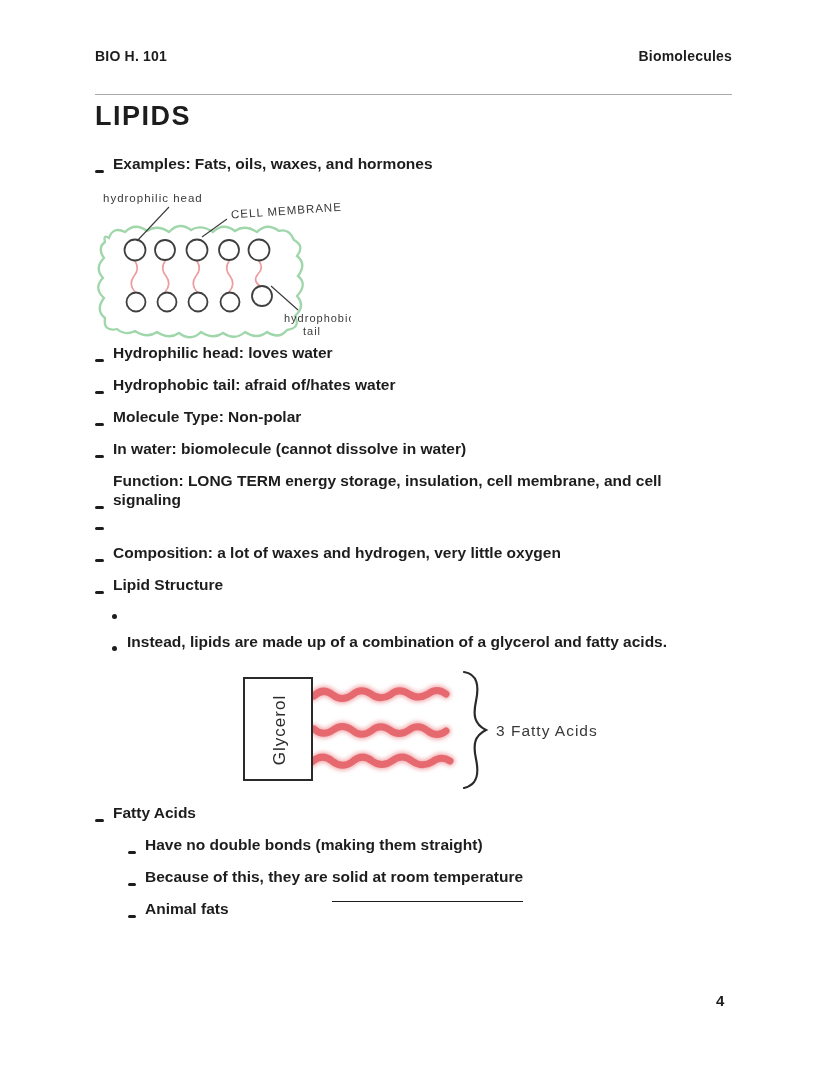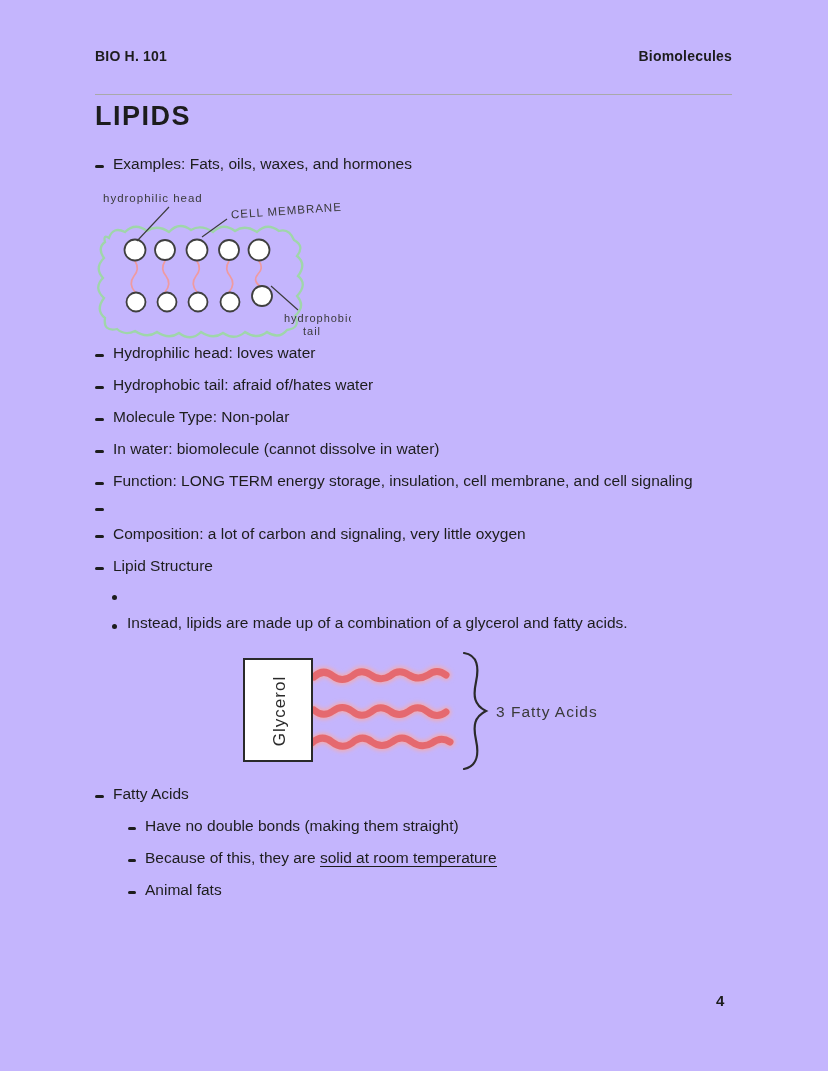--- a/index.html
+++ b/index.html
@@ -1,39 +1,39 @@
 <!DOCTYPE html>
 <html><head>
 <meta charset="utf-8">
 <style>
   html,body{margin:0;padding:0;background:#e8e8e8;}
   .page{
     position:relative;
     width:828px;height:1071px;
-    background:#c4b5fd;
+    background:#ffffff;
     margin:0 auto;
     font-family:"Liberation Sans", sans-serif;
     color:#1d1d1d;
     overflow:hidden;
   }
   .content{padding:48px 96px 0 95px;}
   .hdr{display:flex;justify-content:space-between;font-size:14px;font-weight:700;letter-spacing:.2px;}
   .rule{border:none;border-top:1px solid #a9a9a9;margin:30px 0 0 0;}
   .title{margin-top:6px;font-size:27px;font-weight:800;letter-spacing:1.5px;line-height:30px;}
-  .row{display:flex;align-items:center;line-height:19px;font-size:15.5px;font-weight:400;margin-bottom:13px;}
+  .row{display:flex;align-items:flex-end;line-height:19px;font-size:15.5px;font-weight:700;margin-bottom:13px;}
   .row.first{margin-top:23px;}
   .dash{flex:0 0 auto;width:9px;height:3px;background:#1d1d1d;border-radius:2px;margin:5px 9px 0 0;}
   .dot{flex:0 0 auto;width:5px;height:5px;background:#1d1d1d;border-radius:50%;margin:7px 10px 0 0;}
   .lvl2{margin-left:17px;}
   .lvl3{margin-left:33px;}
   .lvl3 .dash{width:8px;}
   .mid{margin-top:0;}
   .sub{margin-top:2px;}
   .bottom{margin-top:6px;}
-  .u{border-bottom:1.7px solid #1d1d1d;padding-bottom:0px;margin-top:44px;}
+  .u{border-bottom:1.7px solid #1d1d1d;padding-bottom:16px;margin-top:44px;}
   svg{display:block;}
   .diag1{margin:9px 0 0 -4px;}
   .diag2{margin:10px 0 0 145px;}
   .pagenum{position:absolute;left:716px;top:992px;font-size:15px;font-weight:600;}
   .hand{letter-spacing:1px;fill:#3a3a3a;font-weight:400;}
 </style>
 </head>
 <body>
 
 <div class="page">
@@ -115,21 +115,21 @@
       </div>
       <div class="row">
         <span class="dash"></span>
         <span>Function: LONG TERM energy storage, insulation, cell membrane, and cell signaling</span>
       </div>
       <div class="row">
         <span class="dash"></span>
       </div>
       <div class="row">
         <span class="dash"></span>
-        <span>Composition: a lot of carbon and signaling, very little oxygen</span>
+        <span>Composition: a lot of waxes and hydrogen, very little oxygen</span>
       </div>
       <div class="row">
         <span class="dash"></span>
         <span>Lipid Structure</span>
       </div>
 
       <div class="sub">
         <div class="row lvl2">
           <span class="dot"></span>
         </div>

